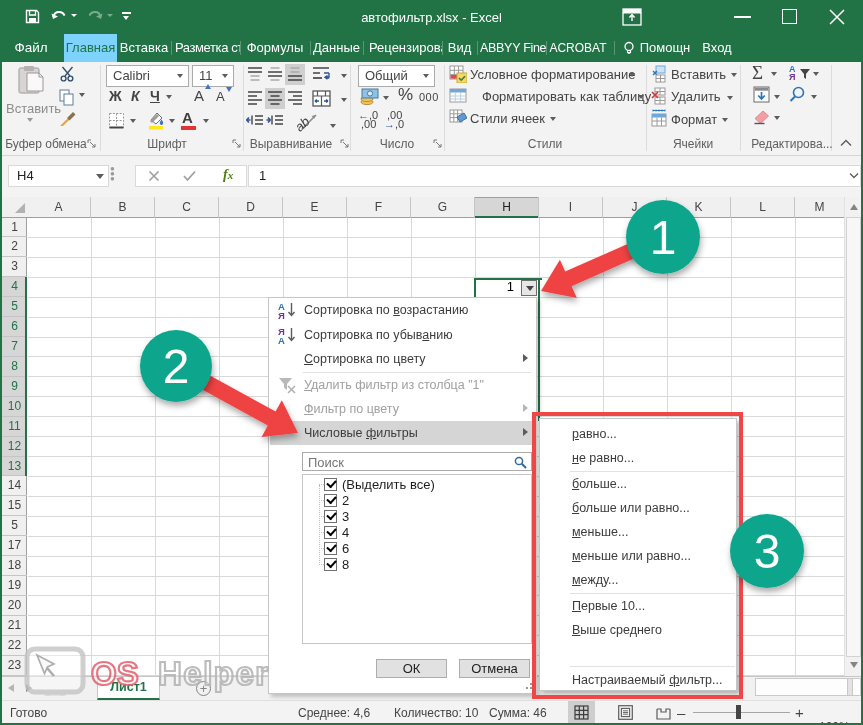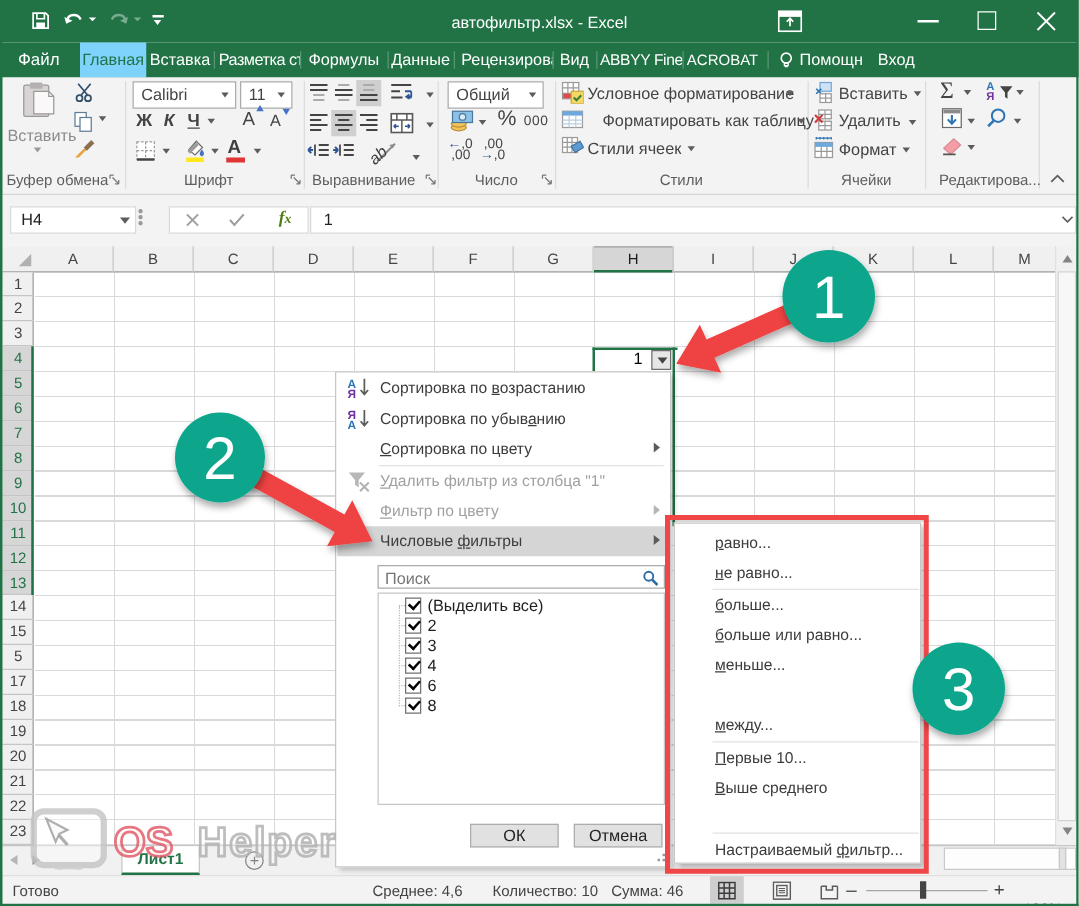--- a/index.html
+++ b/index.html
@@ -511,20 +511,23 @@
   <div class="abs" style="left:30px;top:52.5px;width:165px;height:1px;background:#e2e2e2"></div>
   <div class="smi" style="top:53px">
       <span class="txt"><u>б</u>ольше...</span>
     </div>
   <div class="smi" style="top:77px">
       <span class="txt"><u>б</u>ольше или равно...</span>
     </div>
   <div class="smi" style="top:101px">
       <span class="txt"><u>м</u>еньше...</span>
     </div>
+  <div class="smi" style="top:125px">
+      <span class="txt"><u>м</u>еньше или равно...</span>
+    </div>
   <div class="smi" style="top:149px">
       <span class="txt"><u>м</u>ежду...</span>
     </div>
   <div class="abs" style="left:30px;top:174.5px;width:165px;height:1px;background:#e2e2e2"></div>
   <div class="smi" style="top:175px">
       <span class="txt"><u>П</u>ервые 10...</span>
     </div>
   <div class="smi" style="top:199px">
       <span class="txt"><u>В</u>ыше среднего</span>
     </div>

